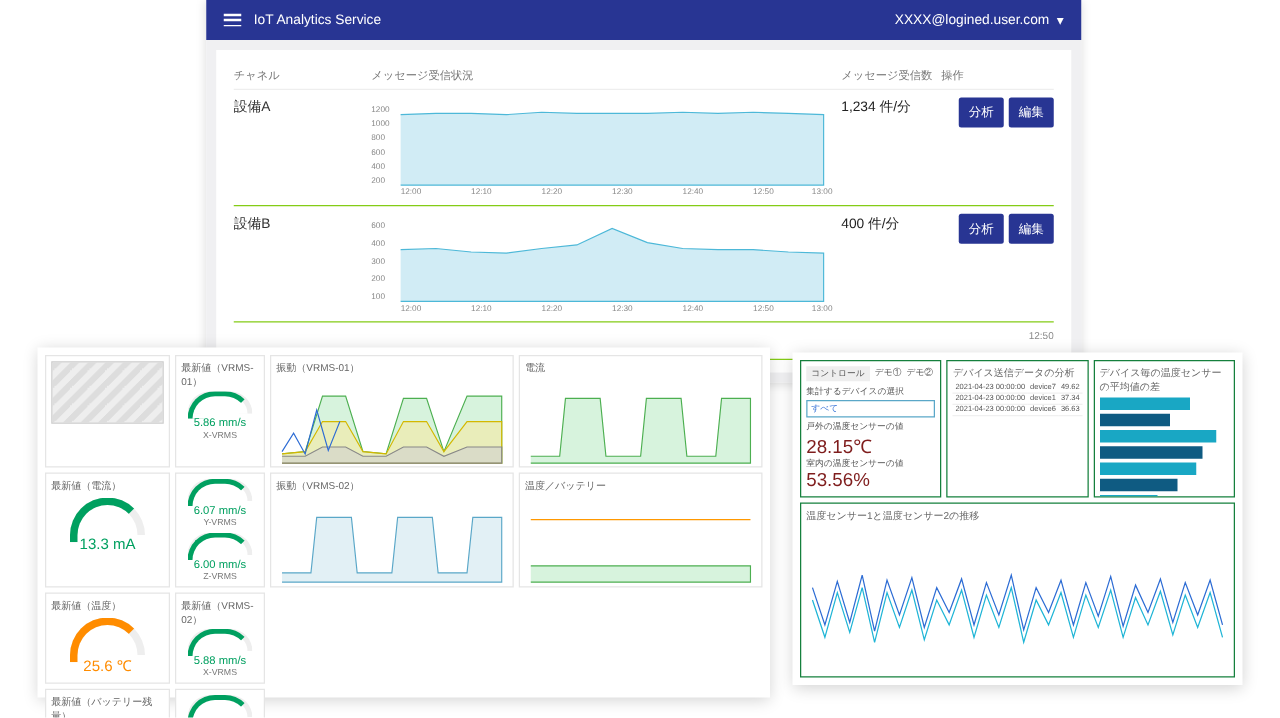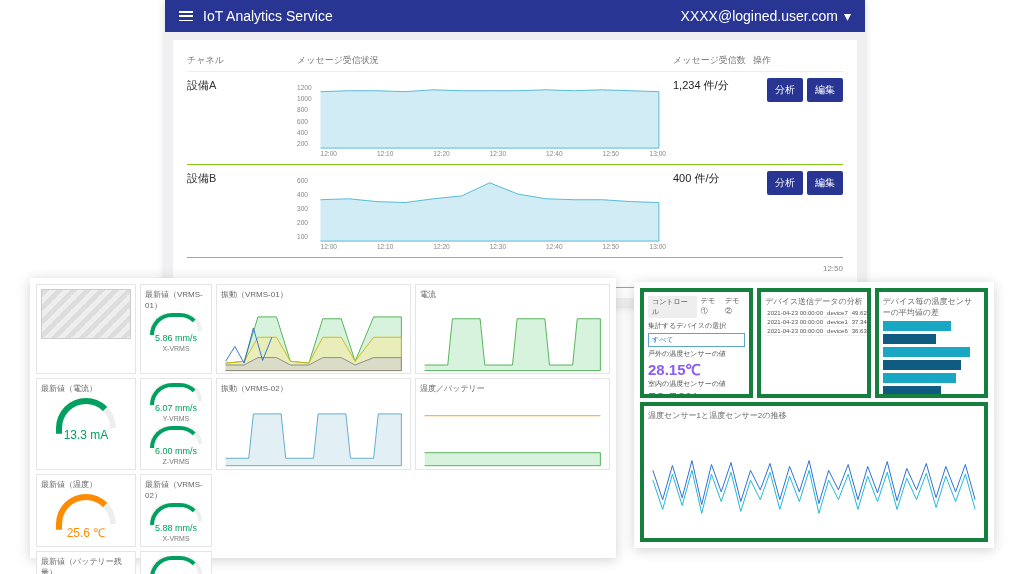--- a/index.html
+++ b/index.html
@@ -2,21 +2,21 @@
 <html><head>
 <meta charset="utf-8">
 <style>
 * { margin: 0; padding: 0; box-sizing: border-box; font-family: -apple-system, Arial, sans-serif; }
 body { background: #fff; width: 1024px; height: 574px; position: relative; overflow: hidden; }
 
 
 .main-app { position: absolute; left: 165px; top: 0; width: 700px; background: #fff;
   box-shadow: 0 1px 8px rgba(0,0,0,.15); }
 .header-bar { background: #283593; color: #fff; height: 32px; display: flex;
-  align-items: center; padding: 0 14px; font-size: 14px; justify-content: space-between; }
+  align-items: center; padding: 0 14px; font-size: 11px; justify-content: space-between; }
 .header-left { display:flex; align-items:center; gap:10px; }
 .hamburger { width:14px; height:10px; display:flex; flex-direction:column; justify-content:space-between; cursor:pointer;}
 .hamburger span{height:1.5px;background:#fff;}
 .user-chip { display:flex; align-items:center; gap:6px; cursor:pointer; }
 .app-body { background:#f0f0f2; padding:8px; }
 .card { background:#fff; padding:10px 14px; }
 .page-title { font-size: 13px; padding: 6px 2px 10px; color:#111; }
 .tbl-head { display:flex; font-size:9px; color:#777; border-bottom:1px solid #eee; padding:4px 0; }
 .tbl-head > div:nth-child(1){width:110px;}
 .tbl-head > div:nth-child(2){flex:1;}
@@ -43,22 +43,22 @@
 .mini-gauge{display:flex;flex-direction:column;align-items:center;justify-content:center;gap:2px;}
 .mini-gauge .bar{width:52px;height:18px;border:4px solid #eee;border-bottom:none;border-radius:52px 52px 0 0;position:relative;}
 .mini-gauge .bar::after{content:"";position:absolute;inset:-4px;border:4px solid transparent;border-left-color:var(--ac,#00a060);border-top-color:var(--ac,#00a060);border-radius:52px 52px 0 0;border-bottom:none;}
 .mini-gauge .v{font-size:9px;color:var(--ac,#00a060);}
 .mini-gauge .lbl{font-size:7px;color:#777;}
 
 
 .dash-right { position:absolute; right:30px; top:282px; width:360px; height:266px; background:#fff;
   box-shadow:0 2px 12px rgba(0,0,0,.18); padding:6px; font-size:7px; color:#555;
   display:grid; grid-template-columns: 1fr 1fr 1fr; grid-template-rows: 110px 1fr; gap:4px; }
-.dash-right .cell { border:4px solid #15803d; padding:4px; position:relative; overflow:hidden; }
-.big-num { font-size:15px; font-weight:700; color:#8b5cf6; }
+.dash-right .cell { border:1px solid #15803d; padding:4px; position:relative; overflow:hidden; }
+.big-num { font-size:15px; font-weight:400; color:#7f1d1d; }
 .donut { width:60px; height:60px; border-radius:50%; margin:4px auto;
   background: conic-gradient(#1fb5d6 0 35%, #ffc107 35% 55%, #4caf50 55% 78%, #ff7043 78% 100%);
   display:flex;align-items:center;justify-content:center; }
 .donut-hole{width:36px;height:36px;border-radius:50%;background:#fff;display:flex;align-items:center;justify-content:center;font-size:9px;font-weight:600;color:#222;}
 .hbar{height:10px;background:#19a7c4;margin:3px 0;}
 .hbar.alt{background:#0f5b82;}
 .mini-table{width:100%;font-size:6px;border-collapse:collapse;}
 .mini-table td{border-bottom:1px solid #f0f0f0;padding:1px 2px;white-space:nowrap;}
 
 

